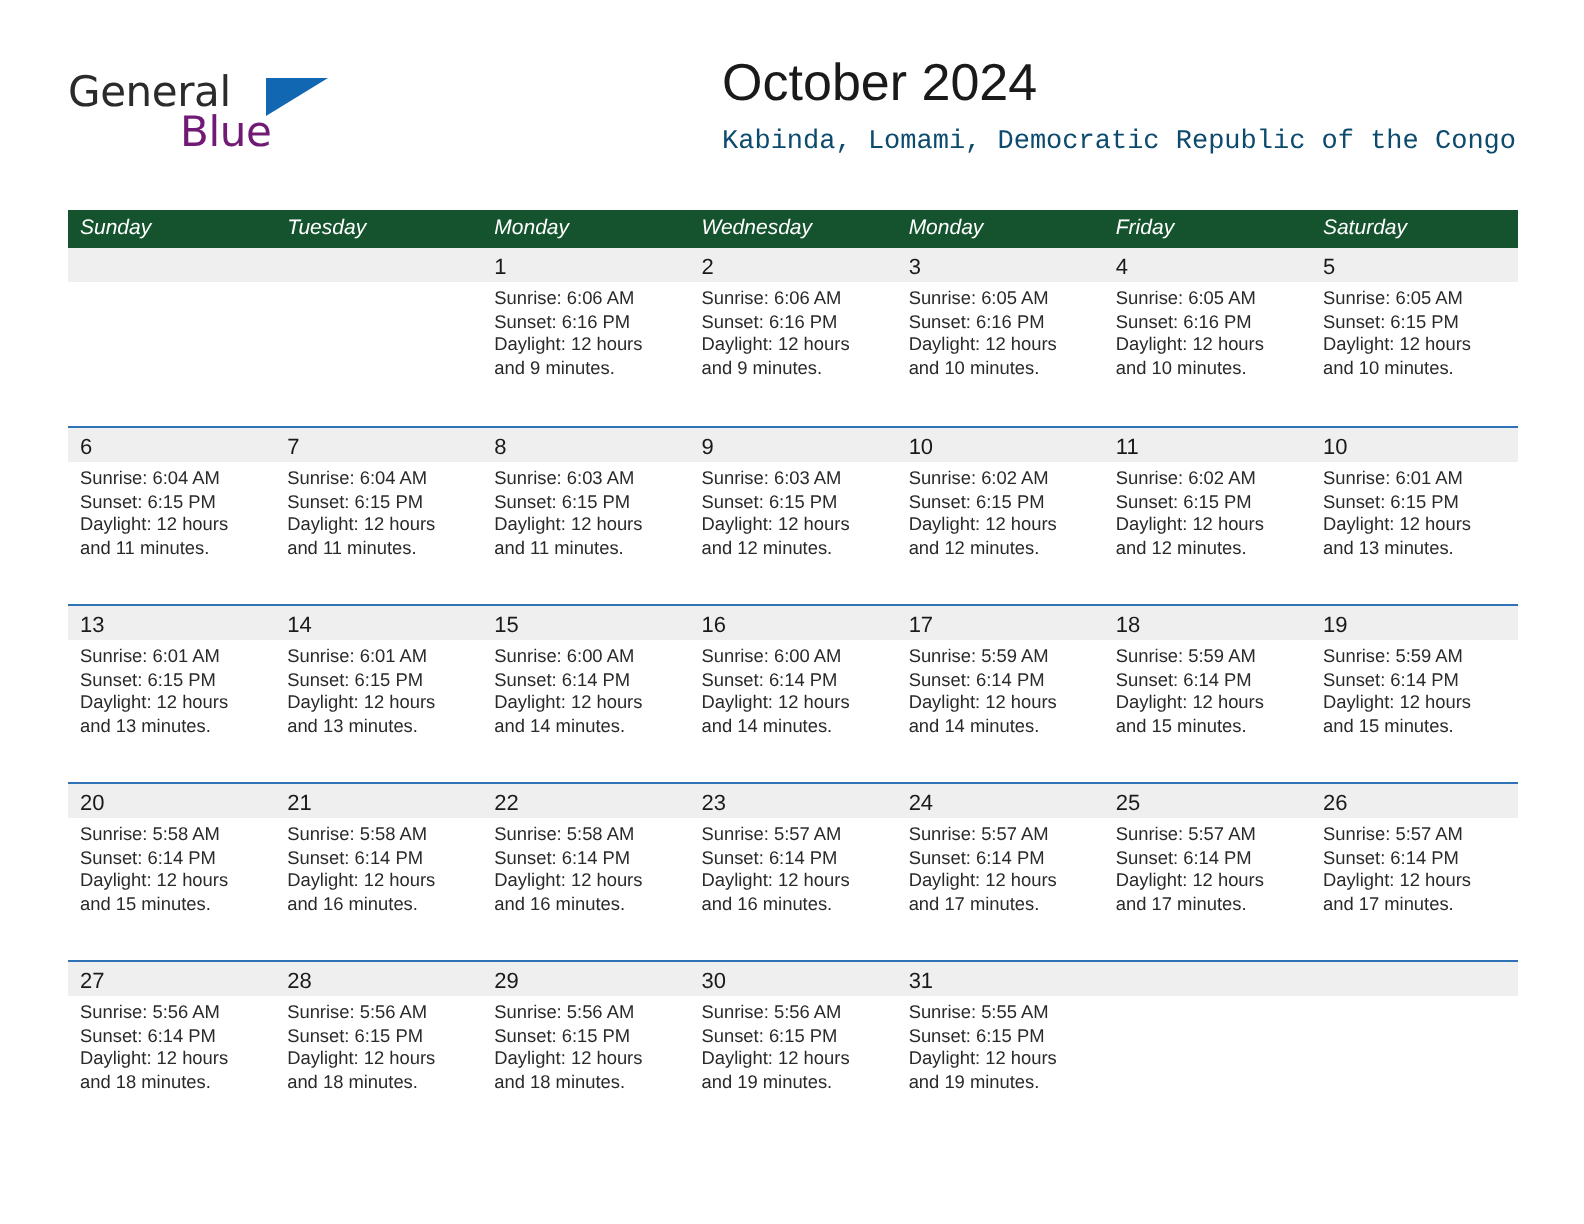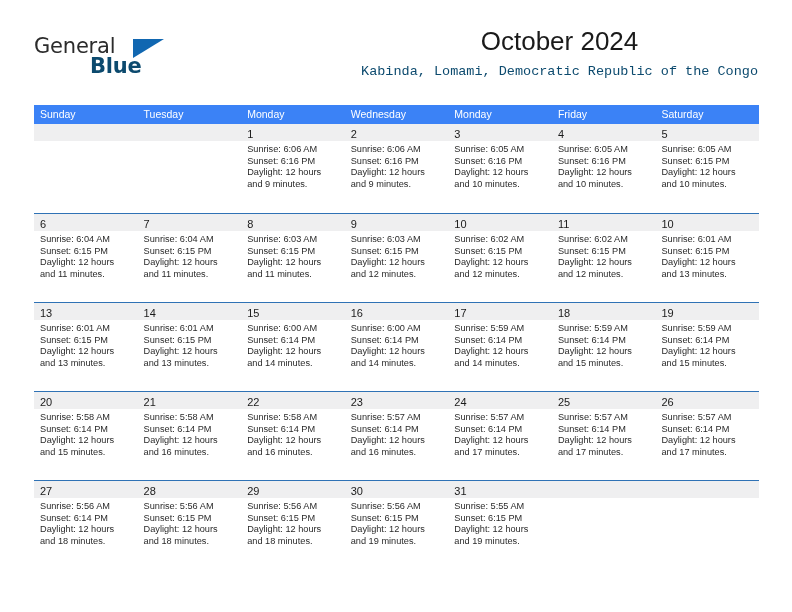--- a/index.html
+++ b/index.html
@@ -40,40 +40,40 @@
     color: #2b2b2b;
     font-family: "DejaVu Sans", sans-serif;
     font-weight: 400;
   }
   .brand-blue {
     position: absolute;
     left: 56px;
     top: 20px;
     font-size: 21px;
     letter-spacing: -0.2px;
-    color: #0c4a6e;
+    color: #701a75;
     font-family: "DejaVu Sans", sans-serif;
-    font-weight: 700;
+    font-weight: 400;
     text-align: center;
   }
   .brand-flag {
     position: absolute;
     left: 99px;
     top: 5px;
     width: 0;
     height: 0;
     border-left: 31px solid #1167b1;
     border-bottom: 19px solid transparent;
   }
 
   .title-block {
     position: absolute;
     right: 34px;
     top: 28px;
-    text-align: center;
+    text-align: left;
   }
   .cal-title {
     font-size: 26px;
     font-weight: 400;
     color: #1a1a1a;
     line-height: 1.05;
     font-family: "Liberation Sans", sans-serif;
   }
   .cal-subtitle {
     margin-top: 9px;
@@ -86,22 +86,23 @@
   
   .calendar {
     position: absolute;
     left: 34px;
     top: 105px;
     width: 725px;
   }
 
   .dow-row {
     display: flex;
-    background: #3b82f6;
+    background: #14532d;
     height: 19px;
+    font-style: italic;
   }
   .dow-cell {
     flex: 1 1 0;
     color: #ffffff;
     font-size: 10.5px;
     line-height: 19px;
     padding-left: 6px;
     box-sizing: border-box;
     white-space: nowrap;
   }

